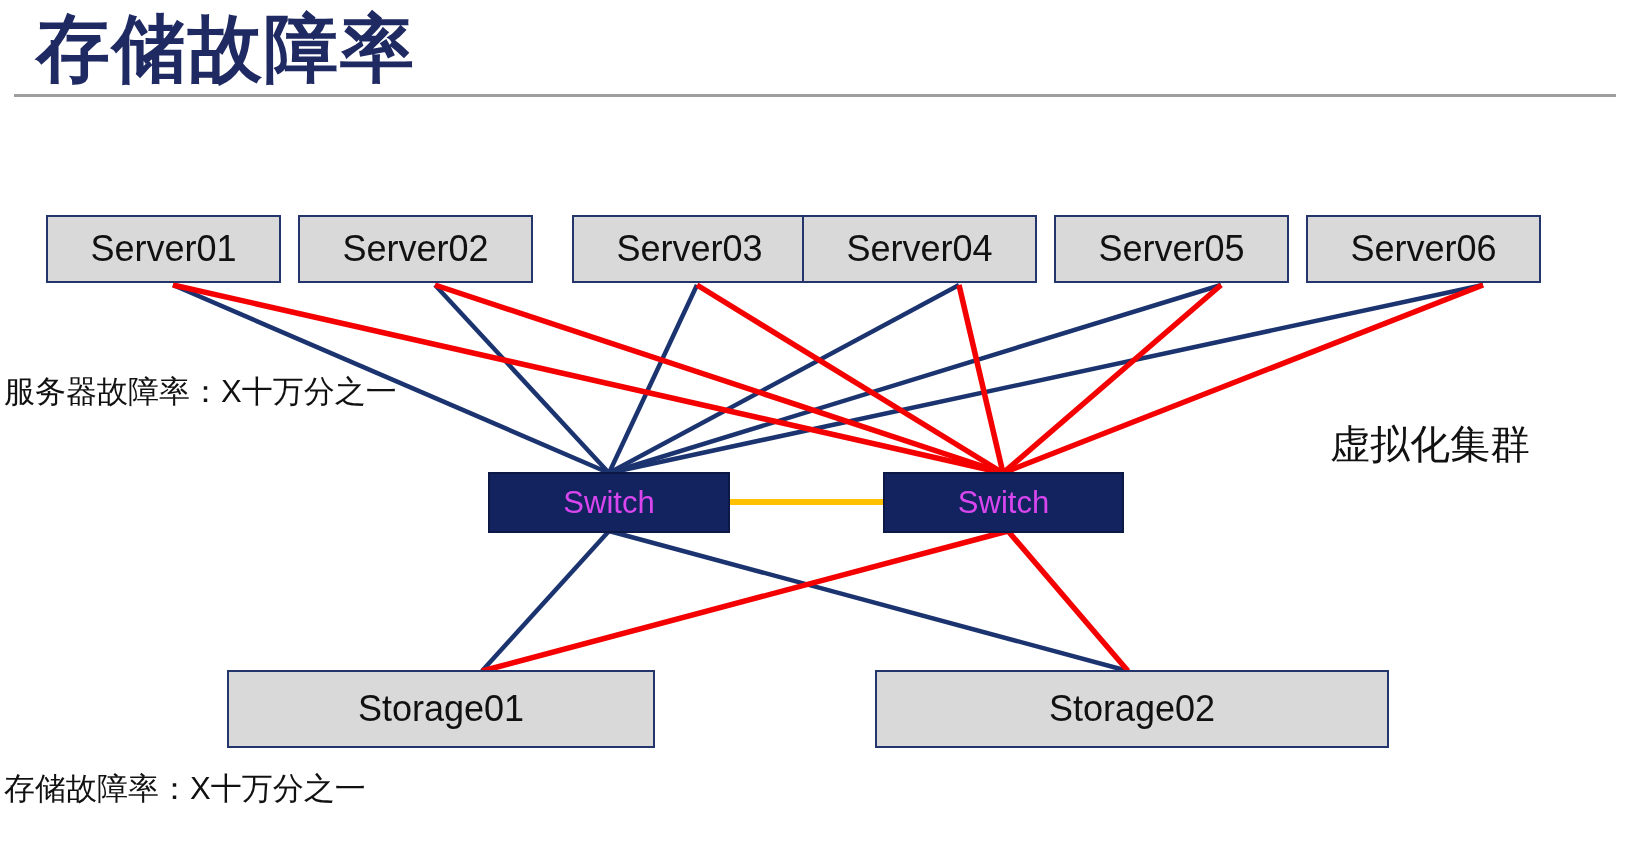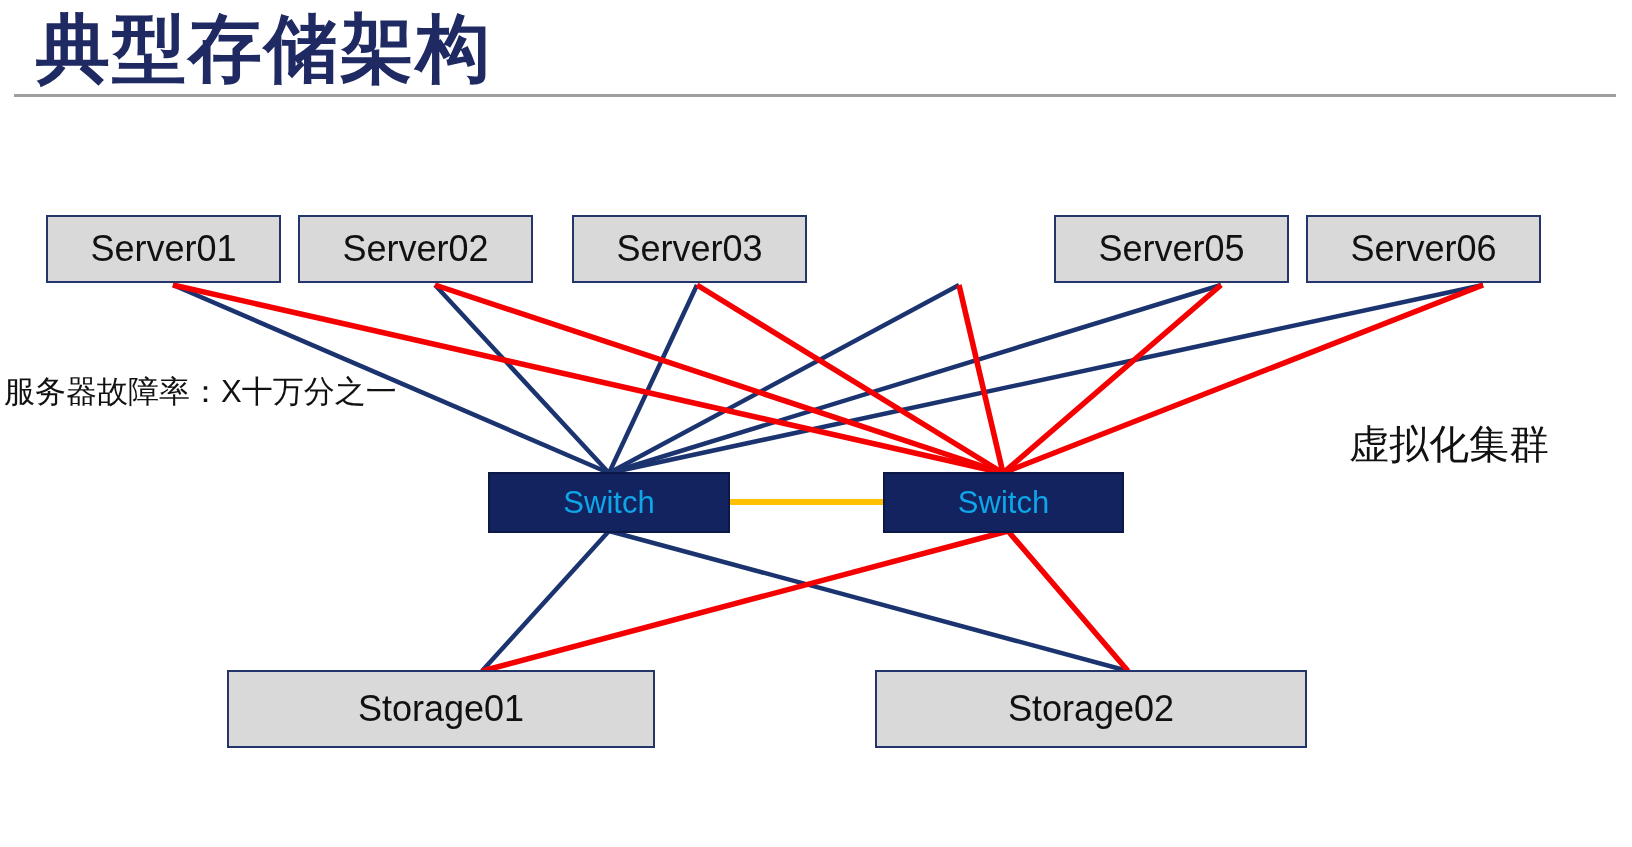--- a/index.html
+++ b/index.html
@@ -25,44 +25,43 @@
     color:var(--text);
   }
   .server{
     top:215px;width:235px;height:68px;
     background:var(--node-fill);border:2px solid var(--node-border);
     font-size:36px;
   }
   .switch{
     top:472px;height:61px;
     background:var(--switch-fill);border:2px solid var(--switch-border);
-    color:#0ea5e9;font-size:31px;
+    color:#d946ef;font-size:31px;
   }
   .storage{
     top:670px;height:78px;
     background:var(--node-fill);border:2px solid var(--node-border);
     font-size:36px;
   }
   .side-label{
     position:absolute;z-index:2;font-size:31px;color:var(--text);
     white-space:nowrap;
   }
   .annotation{
     position:absolute;left:1330px;top:418px;z-index:2;
     font-size:40px;line-height:53px;color:var(--text);
     white-space:nowrap;
-    margin-left:19px;
   }
 </style>
 </head>
 <body>
 
 <div class="slide">
 
-  <h1 class="title">典型存储架构</h1>
+  <h1 class="title">存储故障率</h1>
   <div class="divider"></div>
 
   <svg id="connections" width="1632" height="847" viewBox="0 0 1632 847">
       <line x1="173" y1="285" x2="609" y2="473" stroke="#1b3470" stroke-width="4.5"></line>
       <line x1="435" y1="285" x2="609" y2="473" stroke="#1b3470" stroke-width="4.5"></line>
       <line x1="697" y1="285" x2="609" y2="473" stroke="#1b3470" stroke-width="4.5"></line>
       <line x1="959" y1="285" x2="609" y2="473" stroke="#1b3470" stroke-width="4.5"></line>
       <line x1="1221" y1="285" x2="609" y2="473" stroke="#1b3470" stroke-width="4.5"></line>
       <line x1="1483" y1="285" x2="609" y2="473" stroke="#1b3470" stroke-width="4.5"></line>
       <line x1="173" y1="285" x2="1003" y2="473" stroke="#f50000" stroke-width="5.5"></line>
@@ -74,28 +73,30 @@
       <line x1="609" y1="531" x2="482" y2="671" stroke="#1b3470" stroke-width="4.5"></line>
       <line x1="609" y1="531" x2="1128" y2="671" stroke="#1b3470" stroke-width="4.5"></line>
       <line x1="1008" y1="531" x2="482" y2="671" stroke="#f50000" stroke-width="5.5"></line>
       <line x1="1008" y1="531" x2="1128" y2="671" stroke="#f50000" stroke-width="5.5"></line>
       <line x1="730" y1="502" x2="883" y2="502" stroke="#ffc000" stroke-width="6"></line>
     </svg>
 
   <div class="node server" style="left:46px">Server01</div>
   <div class="node server" style="left:298px">Server02</div>
   <div class="node server" style="left:572px">Server03</div>
+  <div class="node server" style="left:802px">Server04</div>
   <div class="node server" style="left:1054px">Server05</div>
   <div class="node server" style="left:1306px">Server06</div>
 
   <div class="node switch" style="left:488px;width:242px">Switch</div>
   <div class="node switch" style="left:883px;width:241px">Switch</div>
 
   <div class="node storage" style="left:227px;width:428px">Storage01</div>
-  <div class="node storage" style="left:875px;width:432px">Storage02</div>
+  <div class="node storage" style="left:875px;width:514px">Storage02</div>
 
   <div class="side-label" style="left:4px;top:371px">服务器故障率：X十万分之一</div>
+  <div class="side-label" style="left:4px;top:768px">存储故障率：X十万分之一</div>
 
   <div class="annotation">
     <div>虚拟化集群</div>
   </div>
 
 </div>
 
 </body></html>

